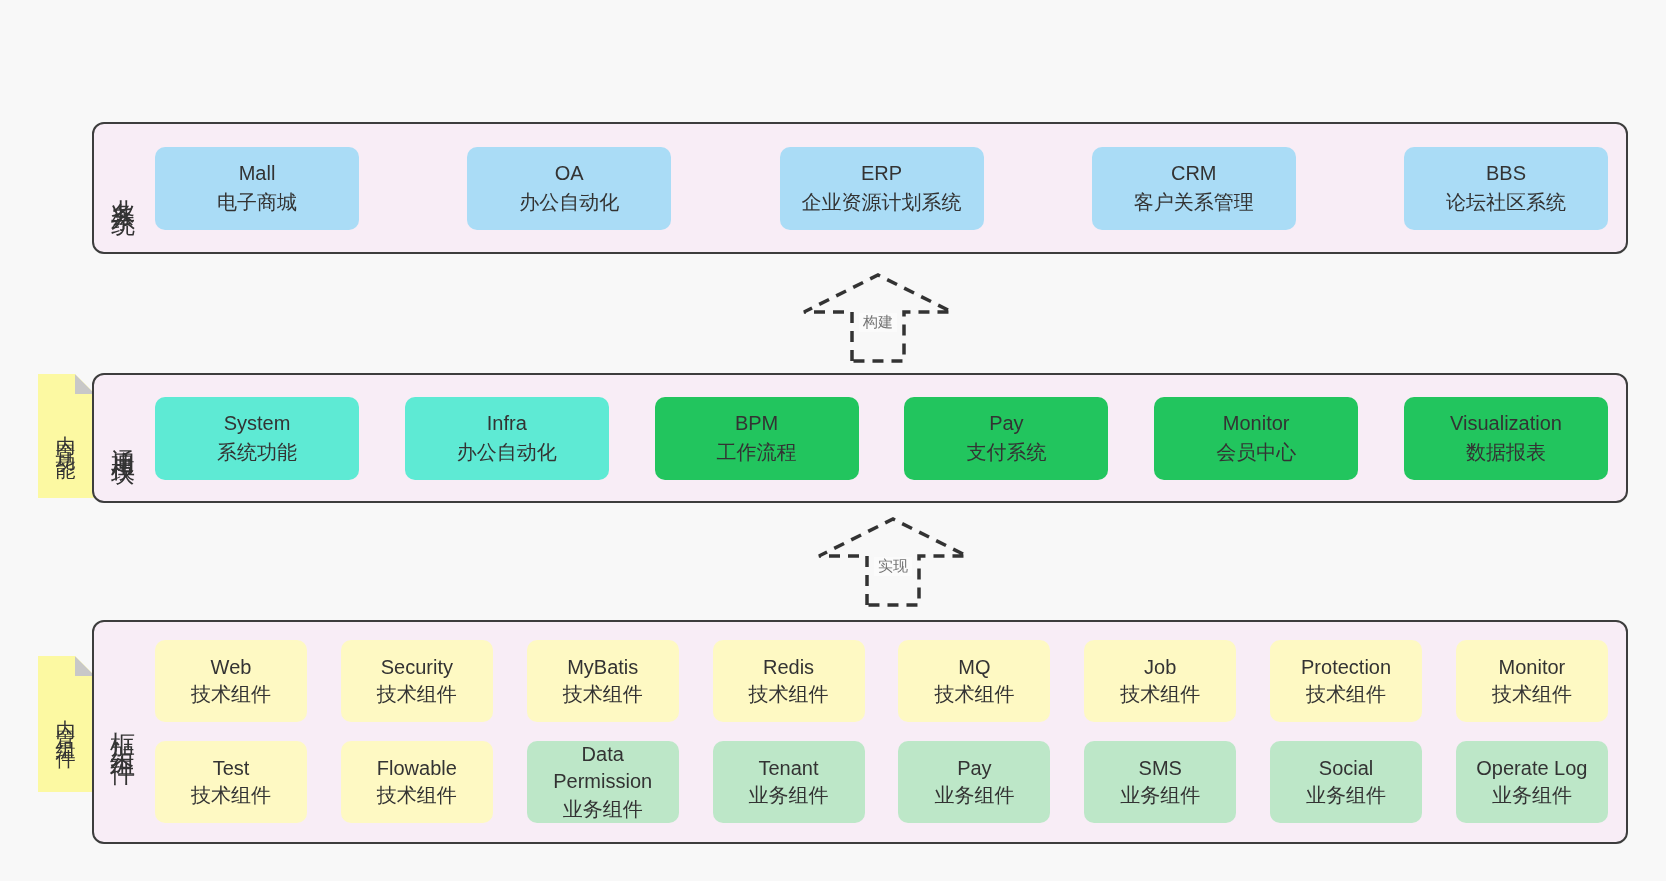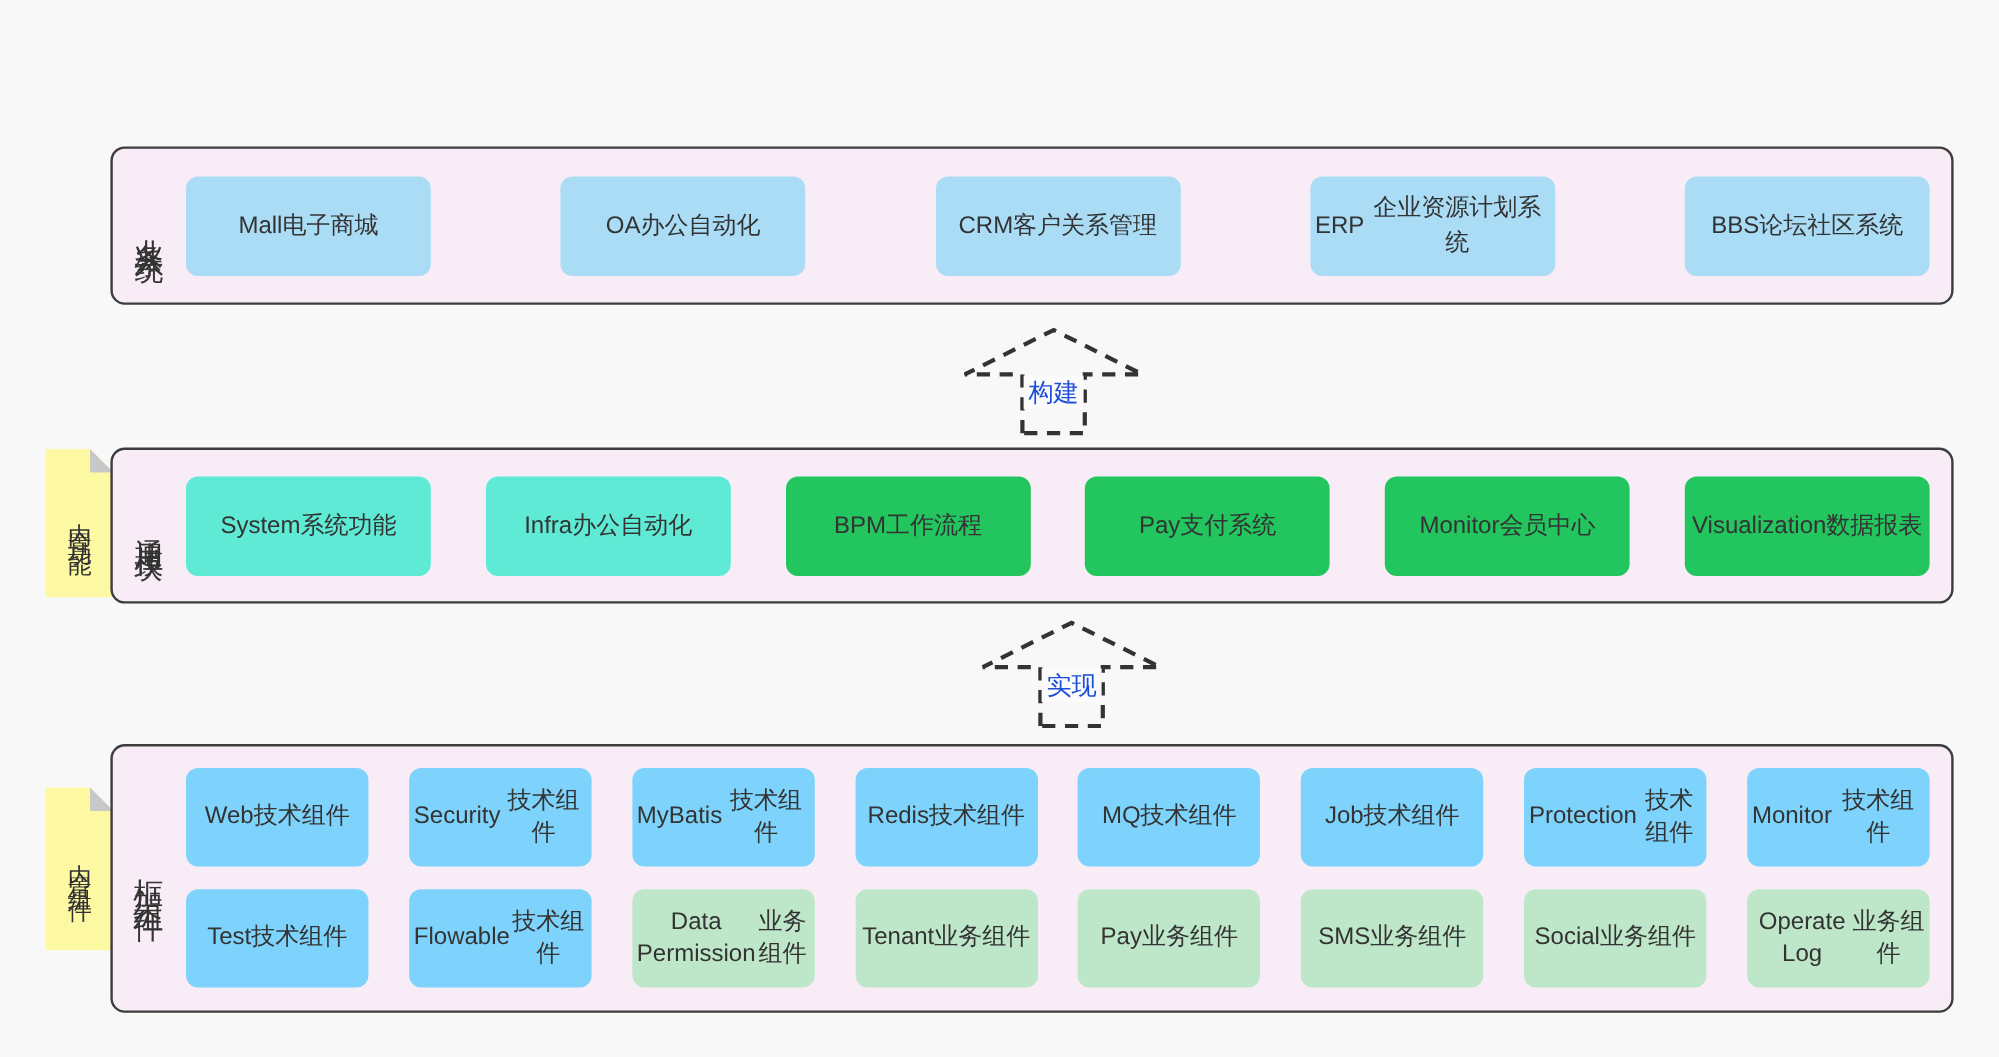--- a/index.html
+++ b/index.html
@@ -69,36 +69,37 @@
   .box-row {
     display: flex;
     justify-content: space-between;
     height: 82px;
   }
 
   
   .box {
     border-radius: 10px;
     display: flex;
+    flex-direction: column;
     align-items: center;
     justify-content: center;
     text-align: center;
     font-size: 20px;
     line-height: 1.45;
     color: #333;
     box-sizing: border-box;
     padding: 2px 4px;
   }
   .box-lg { width: 204px; height: 83px; }
   .box-sm { width: 152px; height: 82px; line-height: 1.36; }
 
   .blue        { background: #aadcf6; }
   .red         { background: #5eead4; }
   .pink        { background: #22c55e; }
-  .green       { background: #7dd3fc; }
+  .green       { background: #fef9c3; }
   .light-green { background: #bde7c8; }
 
   
   .tab {
     position: absolute;
     left: 38px;
     width: 57px;
     background: #fcf9a2;
     clip-path: polygon(0 0, calc(100% - 20px) 0, 100% 20px, 100% 100%, 0 100%);
     display: flex;
@@ -144,48 +145,48 @@
     stroke-dasharray: 11 8;
     stroke-linejoin: miter;
   }
   .arrow-label {
     position: absolute;
     left: 50%;
     top: 43px;
     transform: translateX(-50%);
     background: #fbfbfb;
     padding: 0 4px;
-    font-size: 21px;
-    color: #1d4ed8;
+    font-size: 15px;
+    color: #737373;
     white-space: nowrap;
   }
 </style>
 </head>
 <body>
 
 <div class="canvas">
 
   <div class="panel panel-1">
     <div class="panel-label">业务系统</div>
     <div class="boxes">
       <div class="box box-lg blue">
         <div>Mall</div>
         <div>电子商城</div>
       </div>
       <div class="box box-lg blue">
         <div>OA</div>
         <div>办公自动化</div>
       </div>
       <div class="box box-lg blue">
+        <div>ERP</div>
+        <div>企业资源计划系统</div>
+      </div>
+      <div class="box box-lg blue">
         <div>CRM</div>
         <div>客户关系管理</div>
-      </div>
-      <div class="box box-lg blue">
-        <div>ERP</div>
-        <div>企业资源计划系统</div>
       </div>
       <div class="box box-lg blue">
         <div>BBS</div>
         <div>论坛社区系统</div>
       </div>
     </div>
   </div>
 
   <div class="arrow arrow-build">
     <svg viewBox="0 0 160 94">

